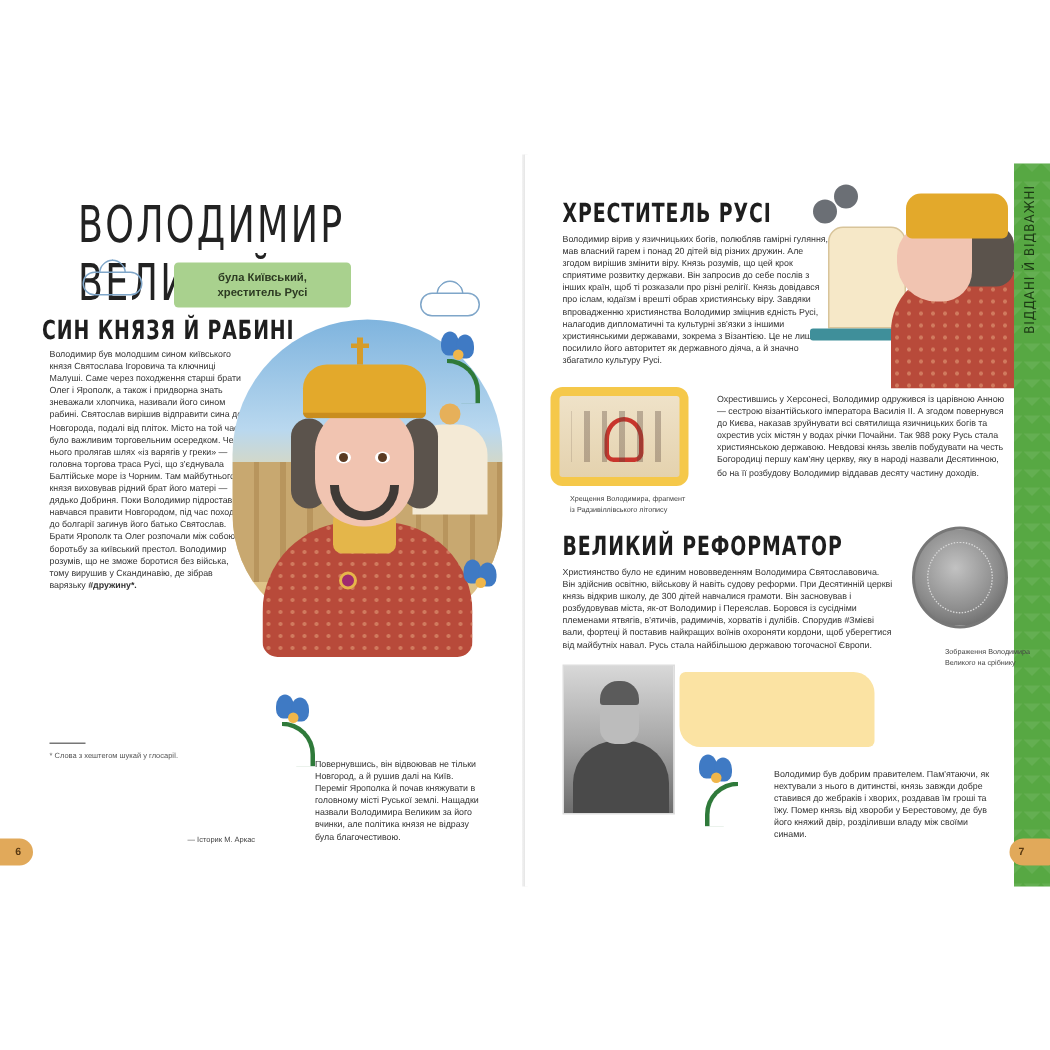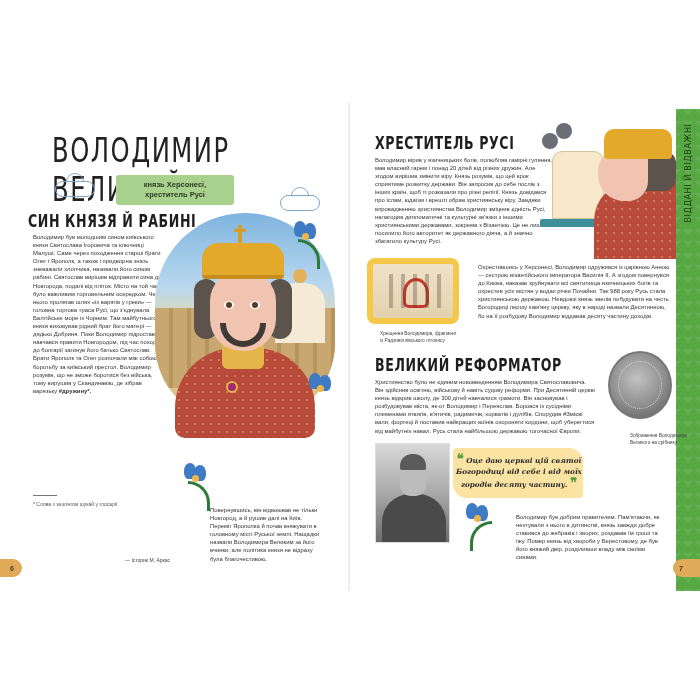--- a/index.html
+++ b/index.html
@@ -90,21 +90,21 @@
 <div class="spread">
 
   <div class="page-left">
     <h1 class="main-title">ВОЛОДИМИР ВЕЛИКИЙ</h1>
 
     <div class="cloud" style="left:55px; top:78px;"></div>
     <div class="cloud" style="left:280px; top:92px;"></div>
 
     <div class="subtitle-badge">
       <div>
-        <div>князь Херсонесі,</div>
+        <div>була Київський,</div>
         <div>хреститель Русі</div>
       </div>
     </div>
 
     <h2 class="section-heading" style="left:28px; top:108px;">СИН КНЯЗЯ Й РАБИНІ</h2>
 
     <div class="body-text" style="left:33px; top:130px; width:132px;">
       <span>Володимир був молодшим сином київського князя Святослава Ігоровича та ключниці Малуші. Саме через походження старші брати Олег і Ярополк, а також і придворна знать зневажали хлопчика, називали його сином рабині. Святослав вирішив відправити сина до Новгорода, подалі від пліток. Місто на той час було важливим торговельним осередком. Через нього пролягав шлях «із варягів у греки» — головна торгова траса Русі, що з'єднувала Балтійське море із Чорним. Там майбутнього князя виховував рідний брат його матері — дядько Добриня. Поки Володимир підростав і навчався правити Новгородом, під час походу до болгарії загинув його батько Святослав. Брати Ярополк та Олег розпочали між собою боротьбу за київський престол. Володимир розумів, що не зможе боротися без війська, тому вирушив у Скандинавію, де зібрав варязьку</span>
       <b>#дружину*.</b>
     </div>
@@ -198,25 +198,20 @@
       <div>Великого на срібнику</div>
     </div>
 
     <div class="engraving">
       <div class="body"></div>
       <div class="head"></div>
       <div class="helm"></div>
     </div>
 
     <div class="scroll"></div>
-    <div class="quote-right">
-      <span class="qmark">❝</span>
-      <span>Оце даю церкві цій святої Богородиці від себе і від моїх городів десяту частину.</span>
-      <span class="qmark">❞</span>
-    </div>
 
     <div class="flower" style="left:112px; top:400px; width:40px; height:50px;">
       <div class="petal" style="left:4px; top:0;"></div>
       <div class="petal" style="left:14px; top:2px;"></div>
       <div class="center" style="left:12px; top:12px;"></div>
       <div class="stem" style="left:8px; top:18px; transform: scaleX(-1);"></div>
     </div>
 
     <div class="body-text rp-text4">Володимир був добрим правителем. Пам'ятаючи, як нехтували з нього в дитинстві, князь завжди добре ставився до жебраків і хворих, роздавав їм гроші та їжу. Помер князь від хвороби у Берестовому, де був його княжий двір, розділивши владу між своїми синами.</div>
 

